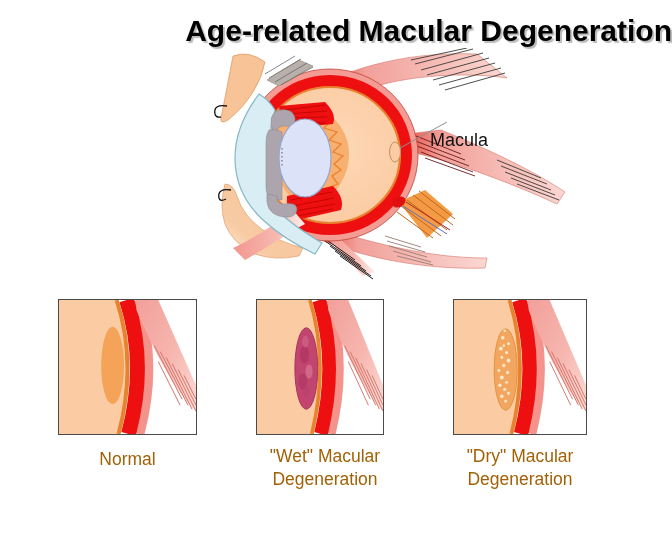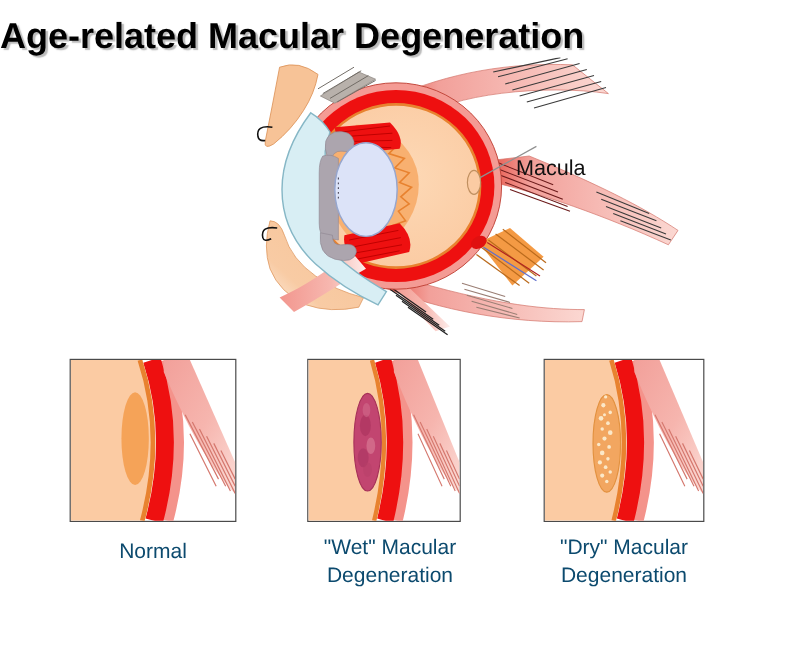--- a/index.html
+++ b/index.html
@@ -1,28 +1,28 @@
 <!DOCTYPE html>
 <html><head>
 <meta charset="utf-8">
 <style>
   html,body{margin:0;padding:0;background:#fff;}
   .stage{position:relative;width:672px;height:544px;background:#ffffff;overflow:hidden;
          font-family:"Liberation Sans", sans-serif;}
-  .title{position:absolute;left:0;top:14px;width:672px;text-align:left;
+  .title{position:absolute;left:0;top:14px;width:672px;text-align:right;
          font-size:30px;font-weight:bold;color:#000;letter-spacing:0px;
          text-shadow:2px 2px 1px rgba(130,130,130,0.55);}
   .eye-figure{position:absolute;left:175px;top:48px;width:420px;height:240px;}
   .macula-label{position:absolute;left:430px;top:98px;font-size:18px;color:#111;margin-top:32px;}
   .panel{position:absolute;top:299px;height:136px;background:#fff;border:1.5px solid #4a4a4a;box-sizing:border-box;}
   .panel svg{display:block;width:100%;height:100%;}
   .panel-normal{left:58px;width:139px;}
   .panel-wet{left:256px;width:128px;}
   .panel-dry{left:453px;width:134px;}
-  .panel-label{position:absolute;font-size:17.5px;line-height:23px;color:#0c4a6e;
+  .panel-label{position:absolute;font-size:17.5px;line-height:23px;color:#a16207;
                text-align:center;white-space:pre-line;}
   .label-normal{left:58px;top:448px;width:139px;}
   .label-wet{left:251px;top:445px;width:148px;}
   .label-dry{left:446px;top:445px;width:148px;}
   .defs-holder{position:absolute;width:0;height:0;overflow:hidden;}
 </style>
 </head>
 <body>
 
 <div class="stage">

